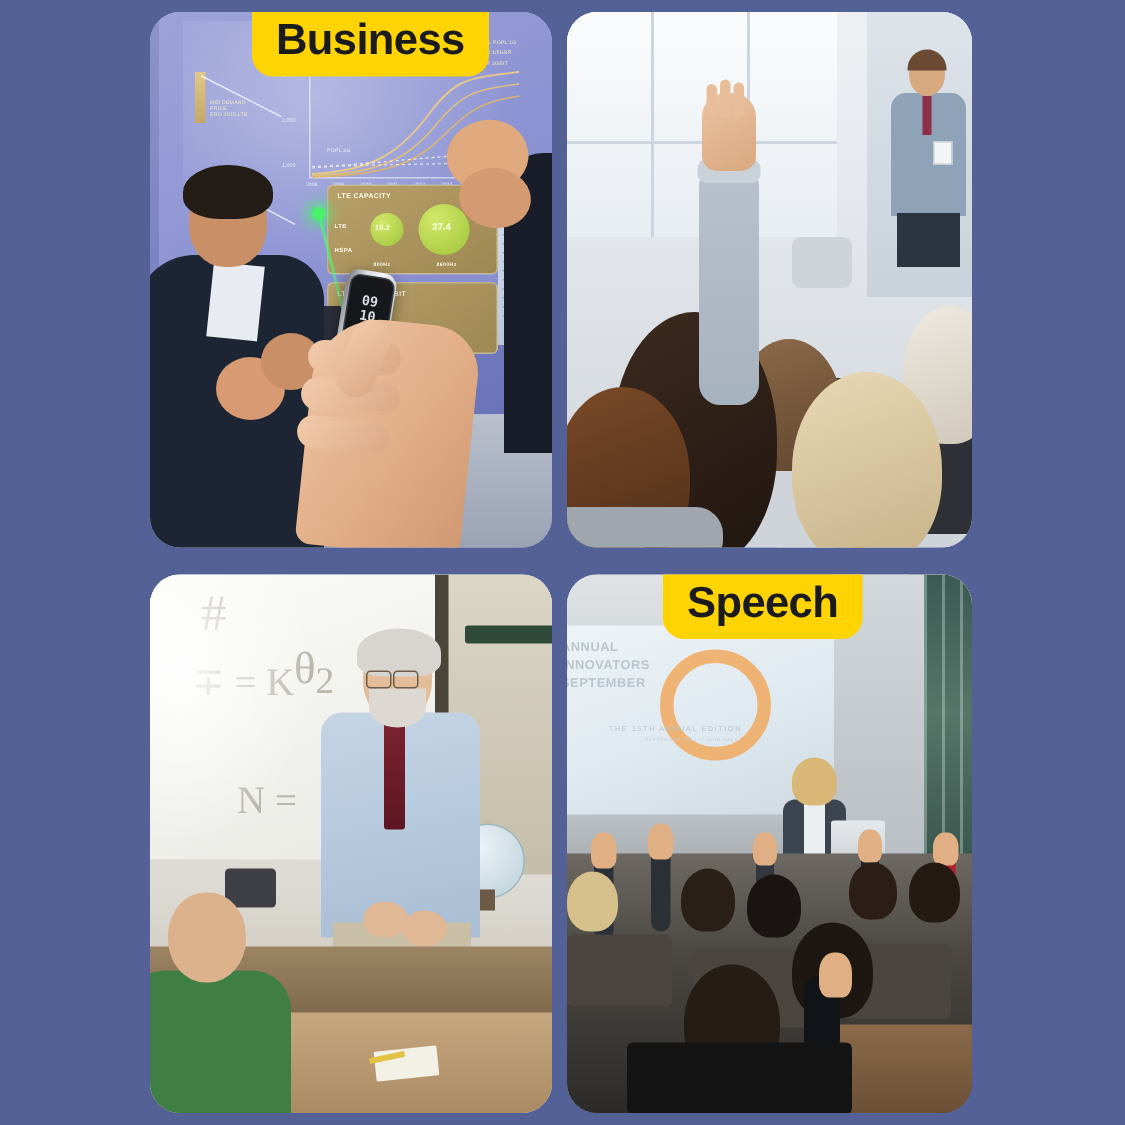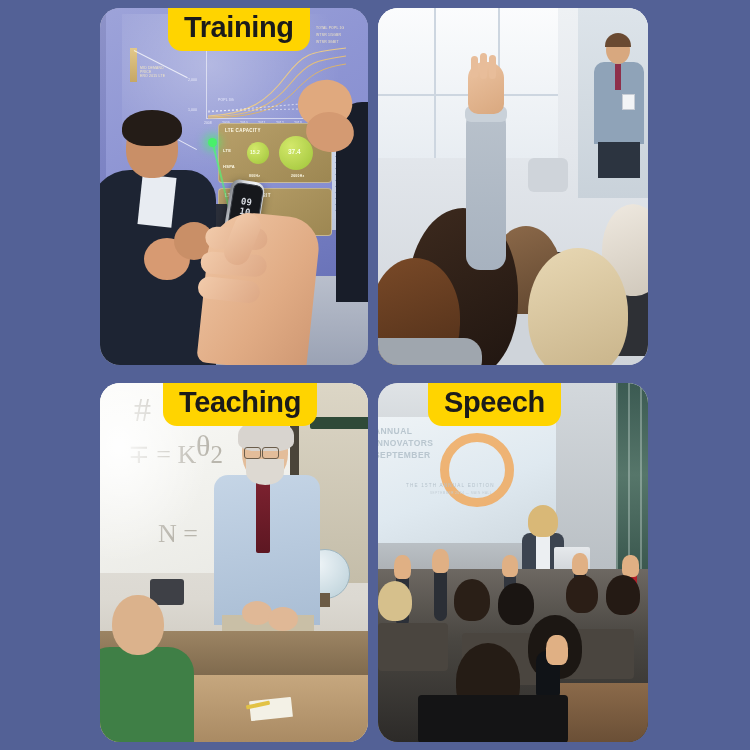--- a/index.html
+++ b/index.html
@@ -38,21 +38,21 @@
     line-height:40px;
     padding:0 16px 4px 16px;
     border-radius:0 0 14px 14px;
     z-index:30;
     white-space:nowrap;
     text-align:center;
   }
   .tag.t-business{left:68px;}
   .tag.t-training{left:64px;}
   .tag.t-teaching{left:63px;}
-  .tag.t-speech{left:50px;}
+  .tag.t-speech{left:64px;}
 
   
   .biz-bg{position:absolute;inset:0;background:linear-gradient(160deg,#8e93c8 0%,#7d84c4 35%,#6f78bd 70%,#5d67ad 100%);}
   .biz-screen{
     position:absolute;left:6px;top:-4px;width:262px;height:215px;
     background:linear-gradient(150deg,#9ea4da 0%,#8f96d4 50%,#848cd0 100%);
     opacity:0.96;
   }
   .biz-glow{position:absolute;left:22px;top:6px;width:220px;height:170px;background:radial-gradient(ellipse at 40% 30%, rgba(255,255,255,.30), rgba(255,255,255,0) 70%);}
   .chart-label{position:absolute;font-size:3.4px;color:#f2e6c4;letter-spacing:.2px;}
@@ -314,21 +314,21 @@
         <div class="remote-btn"></div>
         <div class="remote-logo">PPTPRO</div>
       </div>
       <div class="hand-big">
         <div class="finger" style="left:-4px;top:16px;width:62px;height:22px;transform:rotate(-4deg);"></div>
         <div class="finger" style="left:-6px;top:42px;width:66px;height:22px;transform:rotate(-2deg);"></div>
         <div class="finger" style="left:-6px;top:68px;width:62px;height:22px;"></div>
         <div class="finger" style="left:20px;top:0px;width:26px;height:54px;transform:rotate(16deg);"></div>
       </div>
     </div>
-    <div class="tag t-business">Training</div>
+    <div class="tag t-business">Business</div>
   </div>
 
   <div class="panel">
     <div class="scene">
       <div class="tr-bg"></div>
       <div class="tr-win">
         <i style="left:56px;top:0;width:2px;height:150px;"></i>
         <i style="left:120px;top:0;width:2px;height:150px;"></i>
         <i style="left:0;top:86px;width:180px;height:2px;"></i>
       </div>
@@ -402,21 +402,20 @@
       <div class="te-desk"></div>
       <div class="te-deskfront"></div>
       <div class="te-paper"></div>
       <div class="te-pencil"></div>
 
       <div class="te-student">
         <div class="ts-body"></div>
         <div class="ts-head"></div>
       </div>
     </div>
-    <div class="tag t-teaching">Teaching</div>
   </div>
 
   <div class="panel">
     <div class="scene">
       <div class="sp-bg"></div>
       <div class="sp-win">
         <i style="left:10px;"></i>
           <i style="left:22px;"></i>
           <i style="left:34px;"></i>
       </div>

